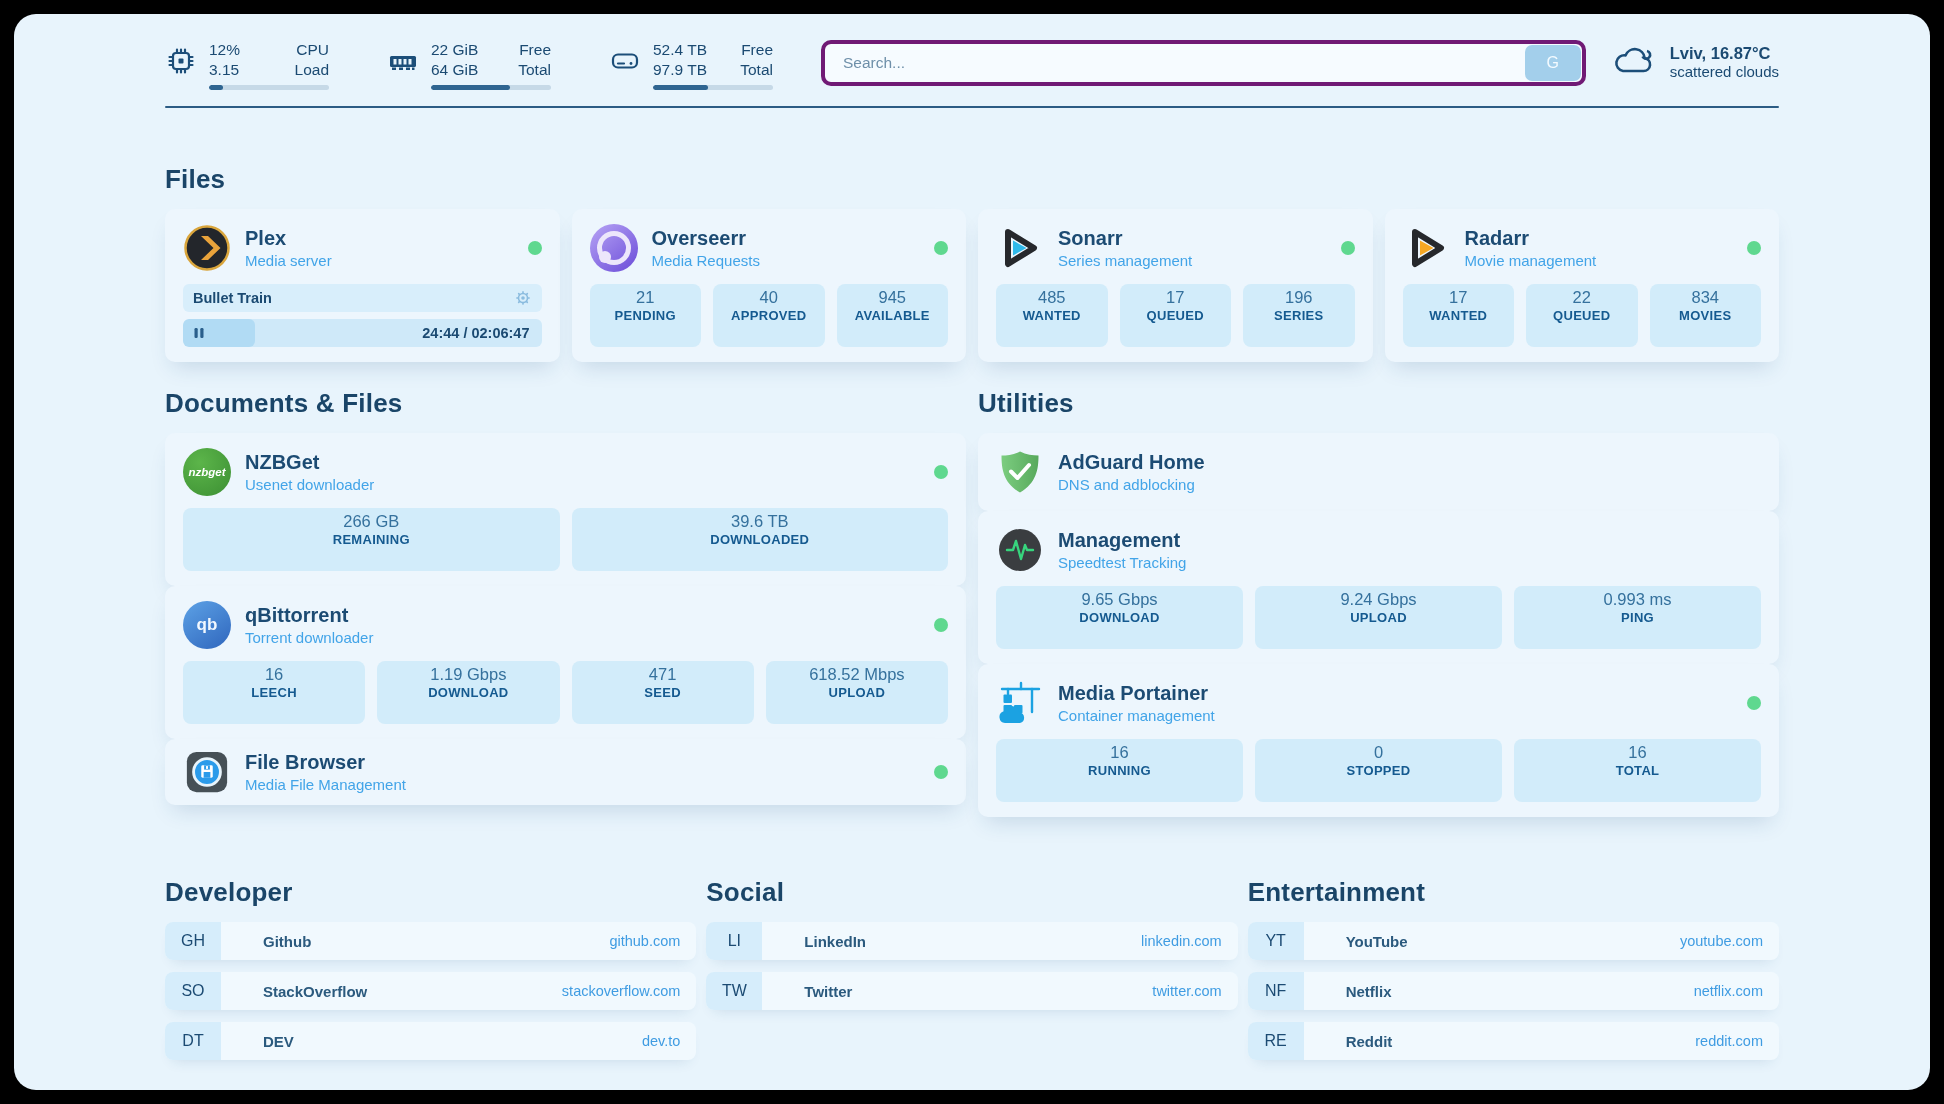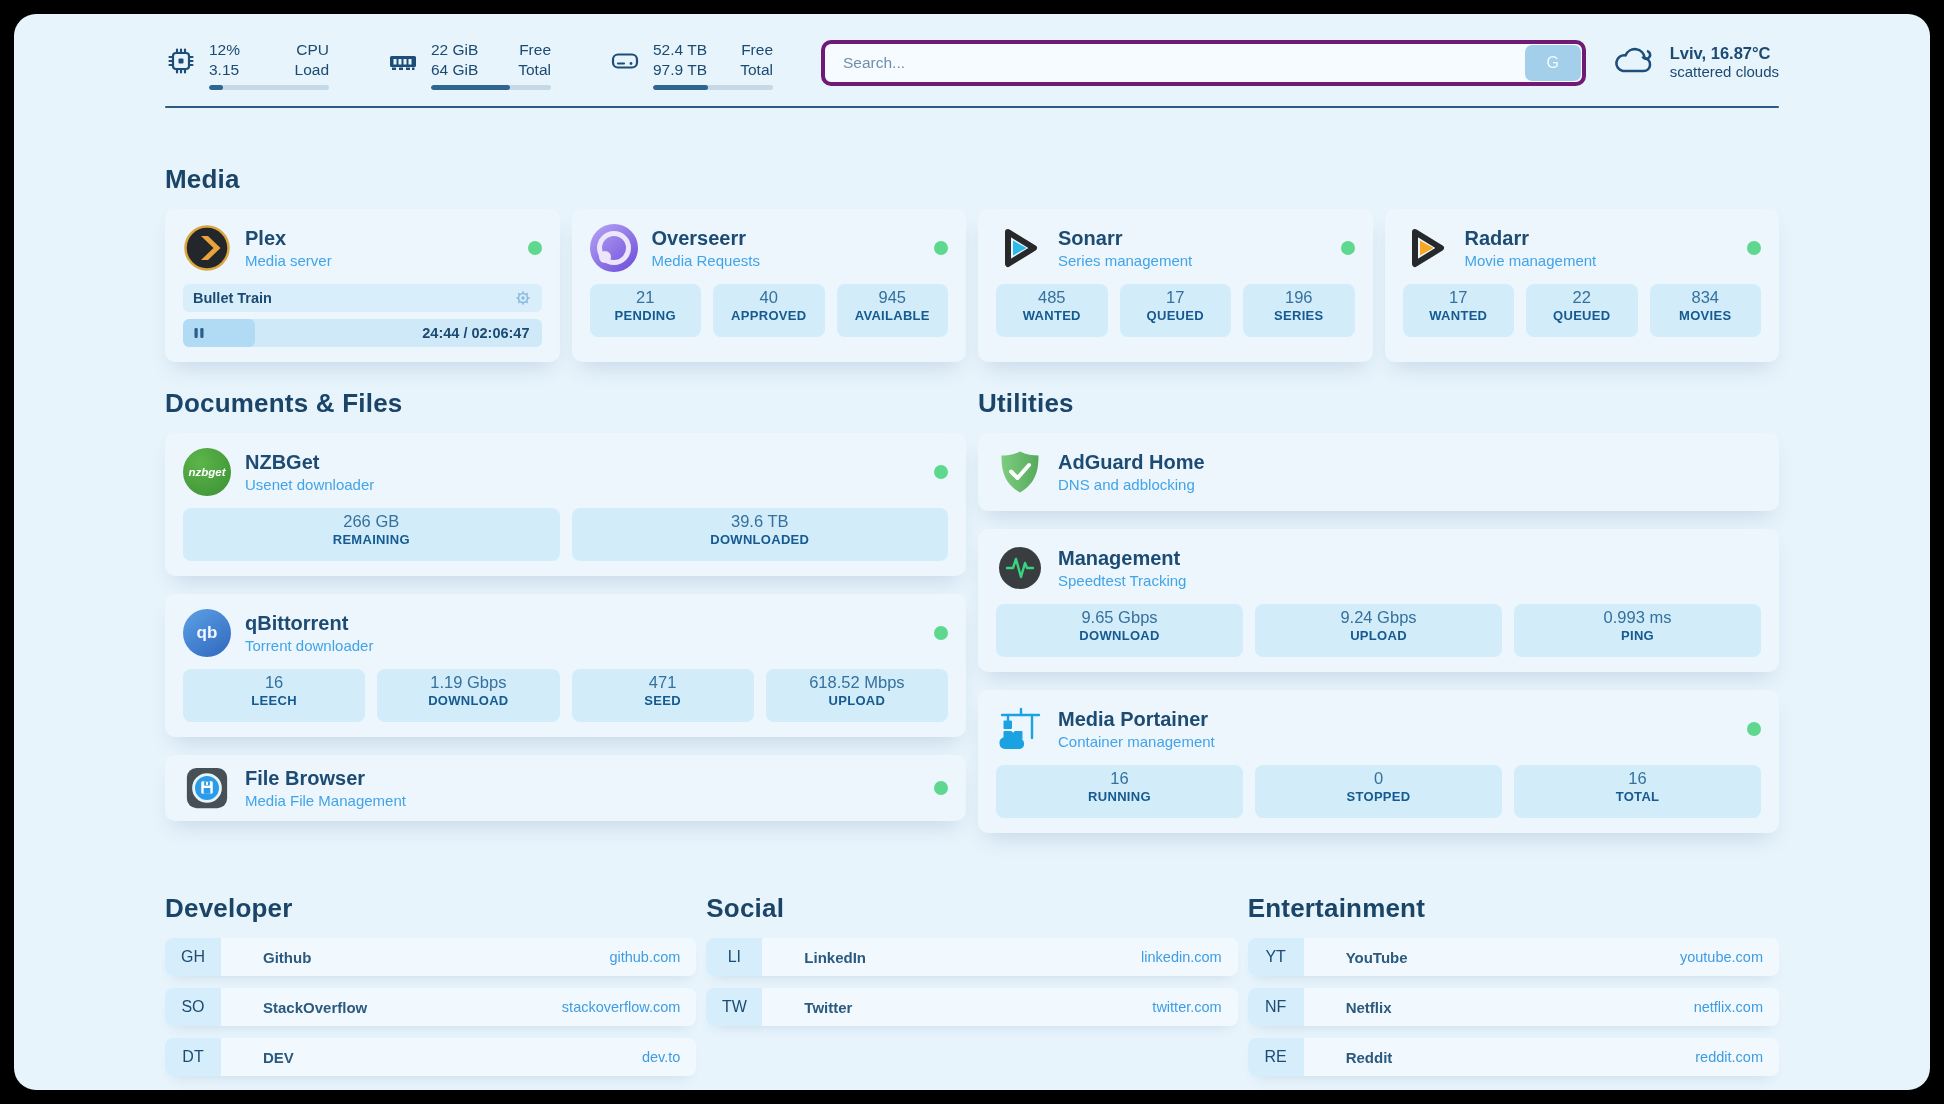--- a/index.html
+++ b/index.html
@@ -45,36 +45,36 @@
   .weather-line2 { font-size:15px; color:#1b4a72; }
   .divider { height:2px; background:#2c5c84; margin-top:16px; border-radius:1px; }
   
   .section-title { font-size:26px; font-weight:600; color:#1a4568; letter-spacing:.2px; }
   .mt-first { margin-top:56px; }
   .mt-mid { margin-top:26px; }
   .mt-bottom { margin-top:60px; }
   .section-body { margin-top:14px; }
   .grid-4 { display:grid; grid-template-columns:repeat(4,1fr); gap:12px; }
   .grid-2col { display:grid; grid-template-columns:1fr 1fr; gap:12px; align-items:start; }
-  .vstack { display:flex; flex-direction:column; gap:18px; }
+  .vstack { display:flex; flex-direction:column; }
   .grid-3 { display:grid; grid-template-columns:repeat(3,1fr); gap:10px; align-items:start; }
   
   .card {
     background:#edf6fd; border-radius:10px; padding:15px 18px;
     box-shadow:0 12px 22px -8px rgba(26,80,125,.18);
     cursor:pointer;
   }
   .card.slim { padding:9px 18px; }
   .card-head { display:flex; align-items:center; gap:14px; }
   .svc-icon { width:48px; height:48px; flex:0 0 48px; display:flex; align-items:center; justify-content:center; }
   .svc-name { font-size:20px; font-weight:600; color:#1c4b73; }
   .svc-desc { font-size:15px; color:#42a4e8; margin-top:2px; }
   .dot { width:14px; height:14px; border-radius:50%; background:#5fd88f; margin-left:auto; align-self:center; }
   .stats { display:flex; gap:12px; margin-top:12px; }
-  .stat { flex:1; background:#d2ecfa; border-radius:8px; text-align:center; padding:4px 4px 14px; }
+  .stat { flex:1; background:#d2ecfa; border-radius:8px; text-align:center; padding:4px 4px 24px; }
   .stat-value { font-size:16.5px; color:#35719d; }
   .stat-label { font-size:13px; font-weight:700; color:#155a90; letter-spacing:.3px; margin-top:1px; }
   
   .np-row {
     background:#d8eefb; border-radius:6px; height:28px; display:flex; align-items:center;
     padding:0 10px; margin-top:12px; font-size:14.5px; font-weight:600; color:#1b4a72;
   }
   .np-gear { margin-left:auto; display:flex; cursor:pointer; }
   .pg-row { background:#cfe9f9; border-radius:6px; height:28px; margin-top:7px; position:relative; display:flex; align-items:center; overflow:hidden; }
   .pg-fill { position:absolute; left:0; top:0; bottom:0; background:#b1dbf4; border-radius:6px; }
@@ -202,21 +202,21 @@
       </span>
       <div>
         <div class="weather-line1">Lviv, 16.87°C</div>
         <div class="weather-line2">scattered clouds</div>
       </div>
     </div>
   </div>
 
   <div class="divider"></div>
 
-  <div class="section-title mt-first">Media</div>
+  <div class="section-title mt-first">Files</div>
   <div class="section-body grid-4">
 
     <div class="card">
       <div class="card-head">
         <span class="svc-icon">
           <svg width="48" height="48" viewBox="0 0 48 48">
             <circle cx="24" cy="24" r="21.5" fill="#23262b" stroke="#d9a53c" stroke-width="2.5"></circle>
             <polygon points="18,12 30.5,24 18,36 25,36 37.5,24 25,12" fill="#e9a33b"></polygon>
           </svg>
         </span>

